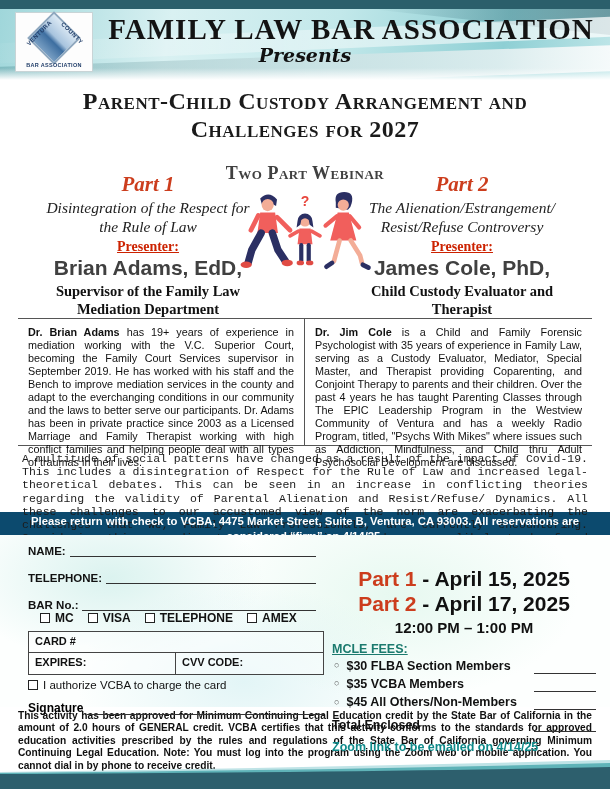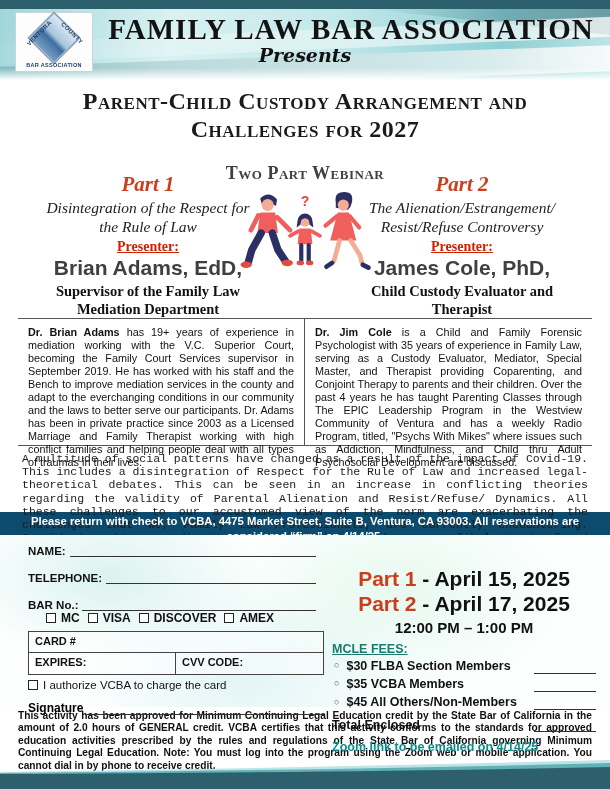--- a/index.html
+++ b/index.html
@@ -60,21 +60,21 @@
       radial-gradient(ellipse 260px 150px at 65% 35%, rgba(150,225,190,.22), transparent 70%),
       radial-gradient(ellipse 240px 140px at 40% 85%, rgba(120,205,215,.20), transparent 70%),
       #fdfffe; }
   .form-left { width:322px; padding:10px 6px 0 28px; }
   .form-right { width:288px; padding:20px 14px 0 10px;margin-top:12px; }
 
   .field-row { display:flex; align-items:flex-end; margin-bottom:15px; }
   .field-row .lbl { font-weight:bold; font-size:11.5px; color:#111; white-space:nowrap; }
   .fill-line { flex:1; border-bottom:1px solid #333; height:12px; margin-left:4px; }
 
-  .cardtype-row { display:flex; gap:8px; margin:-6px 0 6px 18px; align-items:center; }
+  .cardtype-row { display:flex; gap:14px; margin:-6px 0 6px 12px; align-items:center; }
   .chk-item { display:flex; align-items:center; gap:5px; font-size:12px; font-weight:bold; color:#111; }
   .chk-box { width:10px; height:10px; border:1.6px solid #222; background:#fff; display:inline-block; }
 
   .card-table { width:296px; border:1px solid #444; background:rgba(255,255,255,.45); }
   .card-table .rowA { border-bottom:1px solid #444; padding:3px 6px; font-size:11px; font-weight:bold; color:#111; height:21px; }
   .card-table .rowB { display:flex; height:21px; }
   .card-table .cell { padding:3px 6px; font-size:11px; font-weight:bold; color:#111; }
   .card-table .cell.exp { width:50%; border-right:1px solid #444; }
   .authorize-row { display:flex; align-items:center; gap:5px; margin-top:4px; font-size:11.5px; color:#111; }
   .signature-row { display:flex; align-items:flex-end; margin-top:10px; width:296px; }
@@ -215,21 +215,21 @@
         <span class="chk-item">
           <span class="chk-box"></span>
           <span>MC</span>
         </span>
         <span class="chk-item">
           <span class="chk-box"></span>
           <span>VISA</span>
         </span>
         <span class="chk-item">
           <span class="chk-box"></span>
-          <span>DISCOVER</span>
+          <span>TELEPHONE</span>
         </span>
         <span class="chk-item">
           <span class="chk-box"></span>
           <span>AMEX</span>
         </span>
       </div>
       <div class="card-table">
         <div class="rowA">
           <span>CARD #</span>
         </div>

